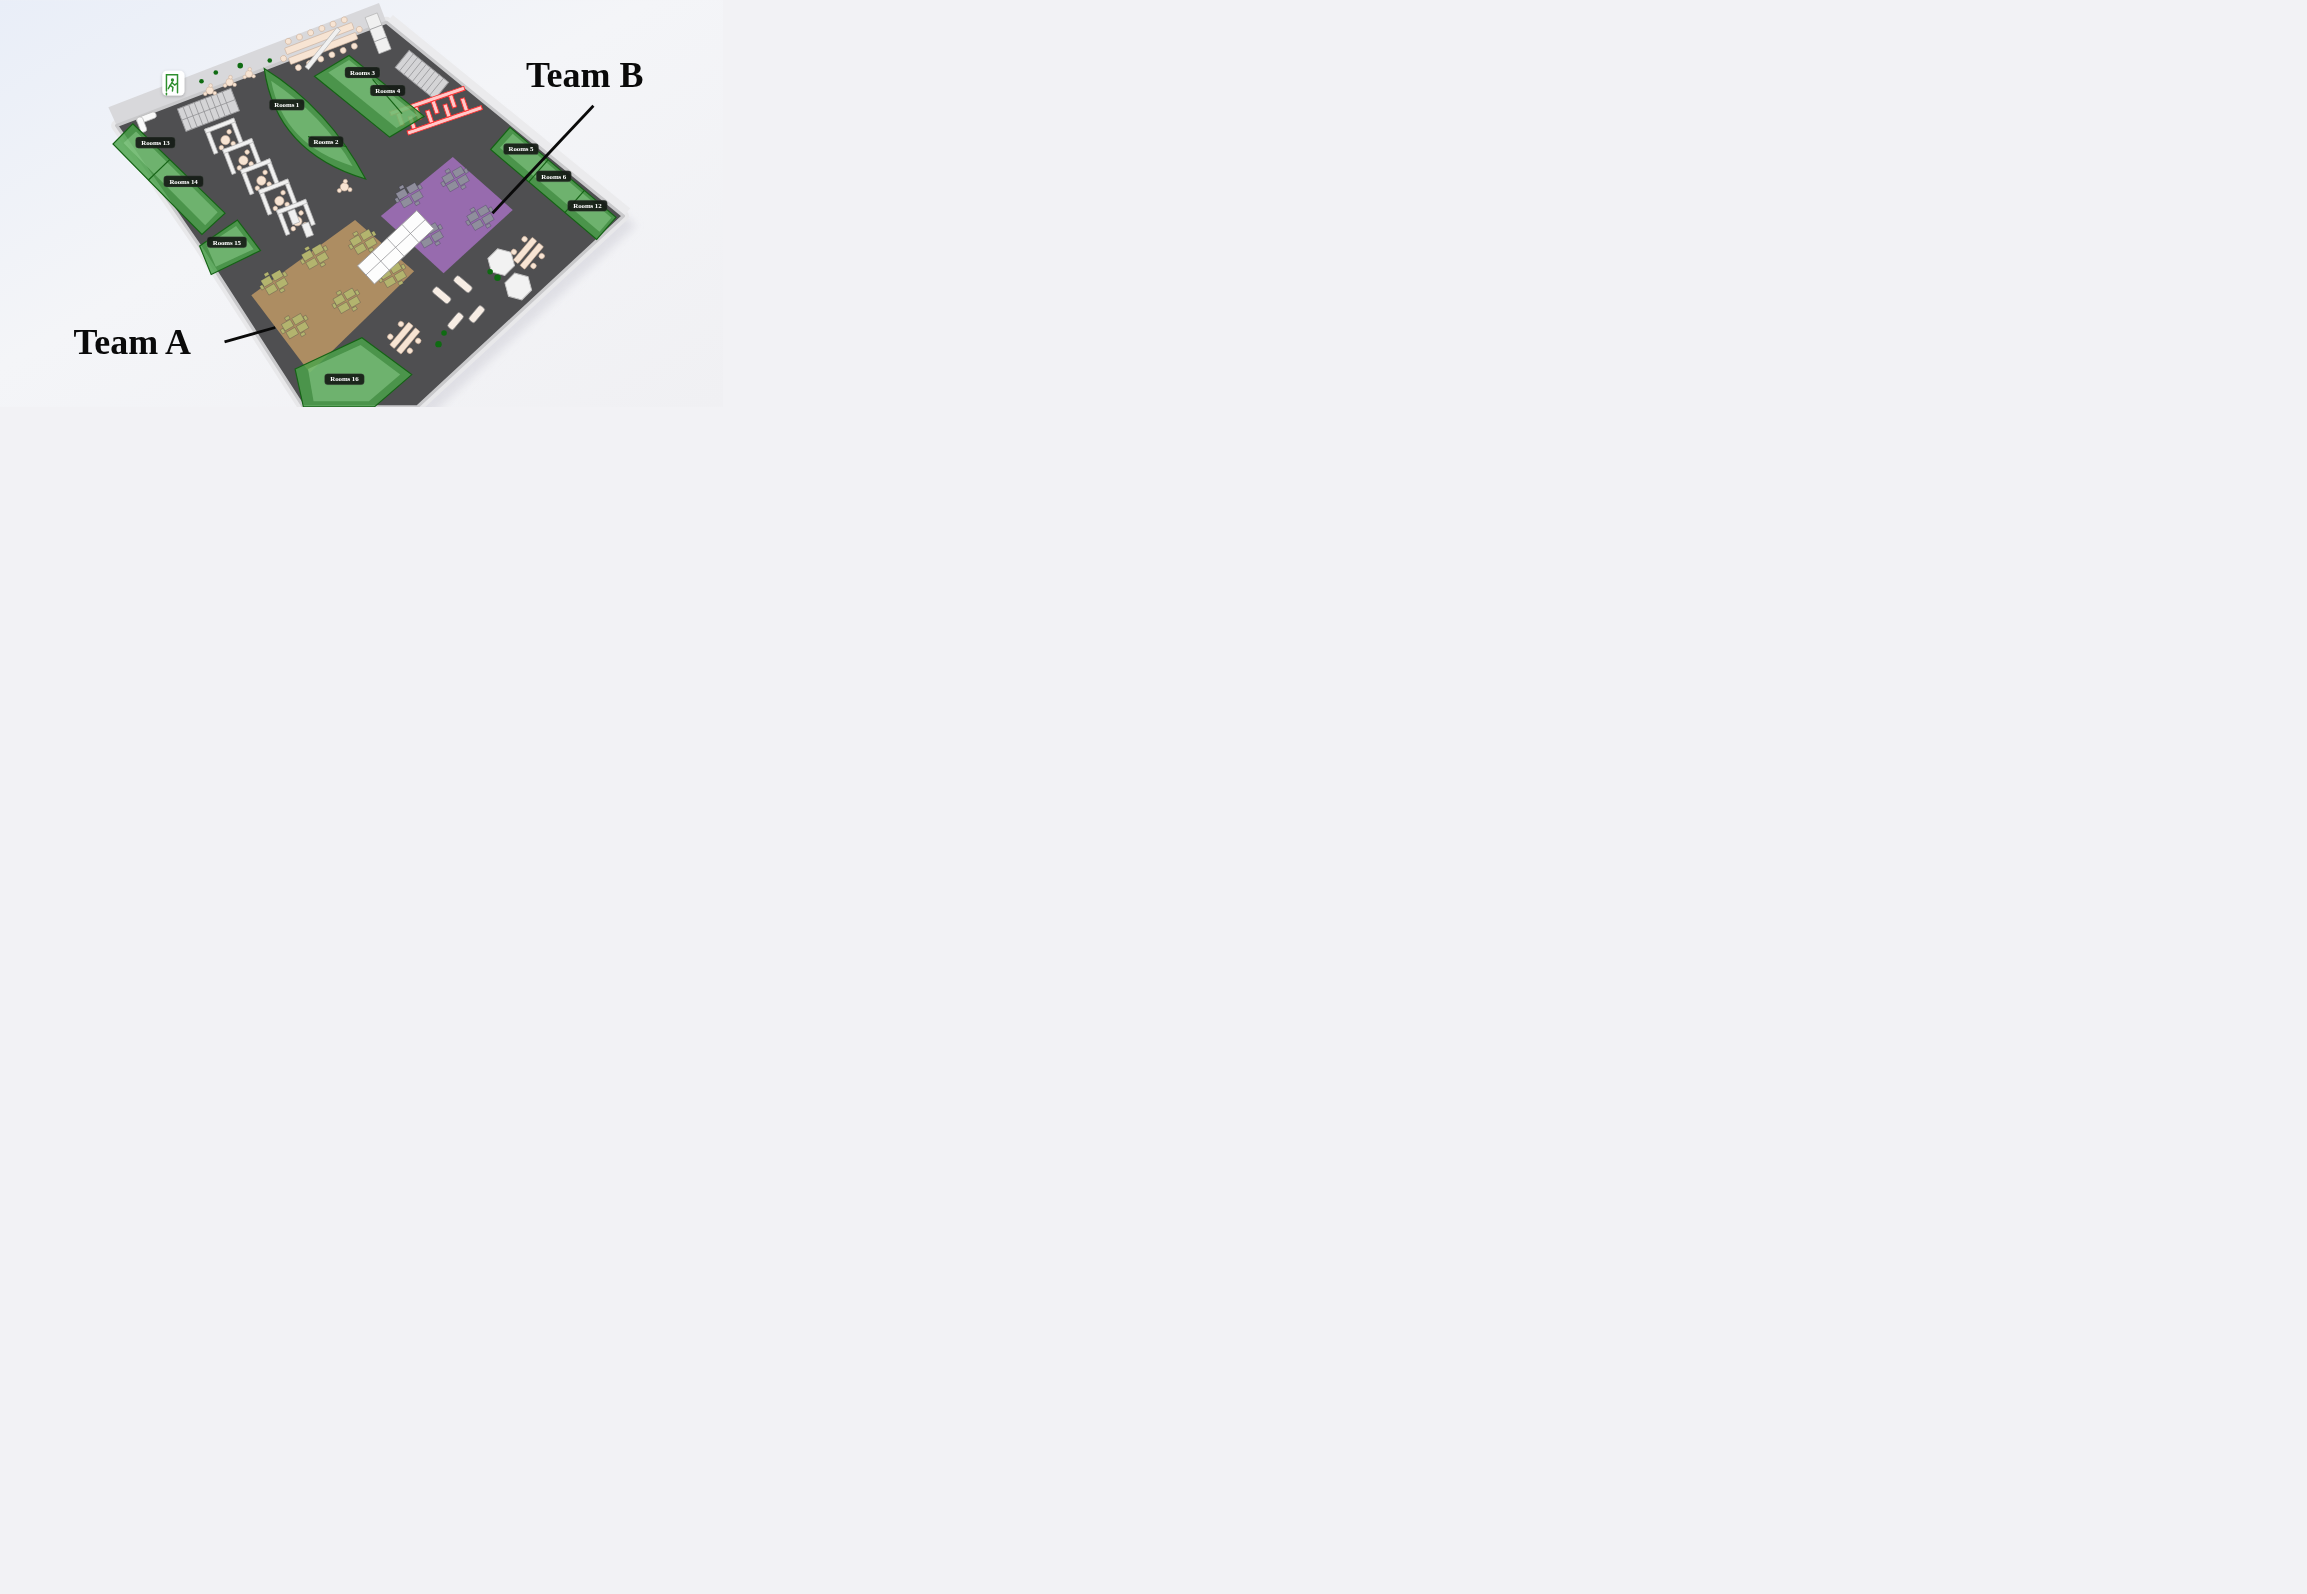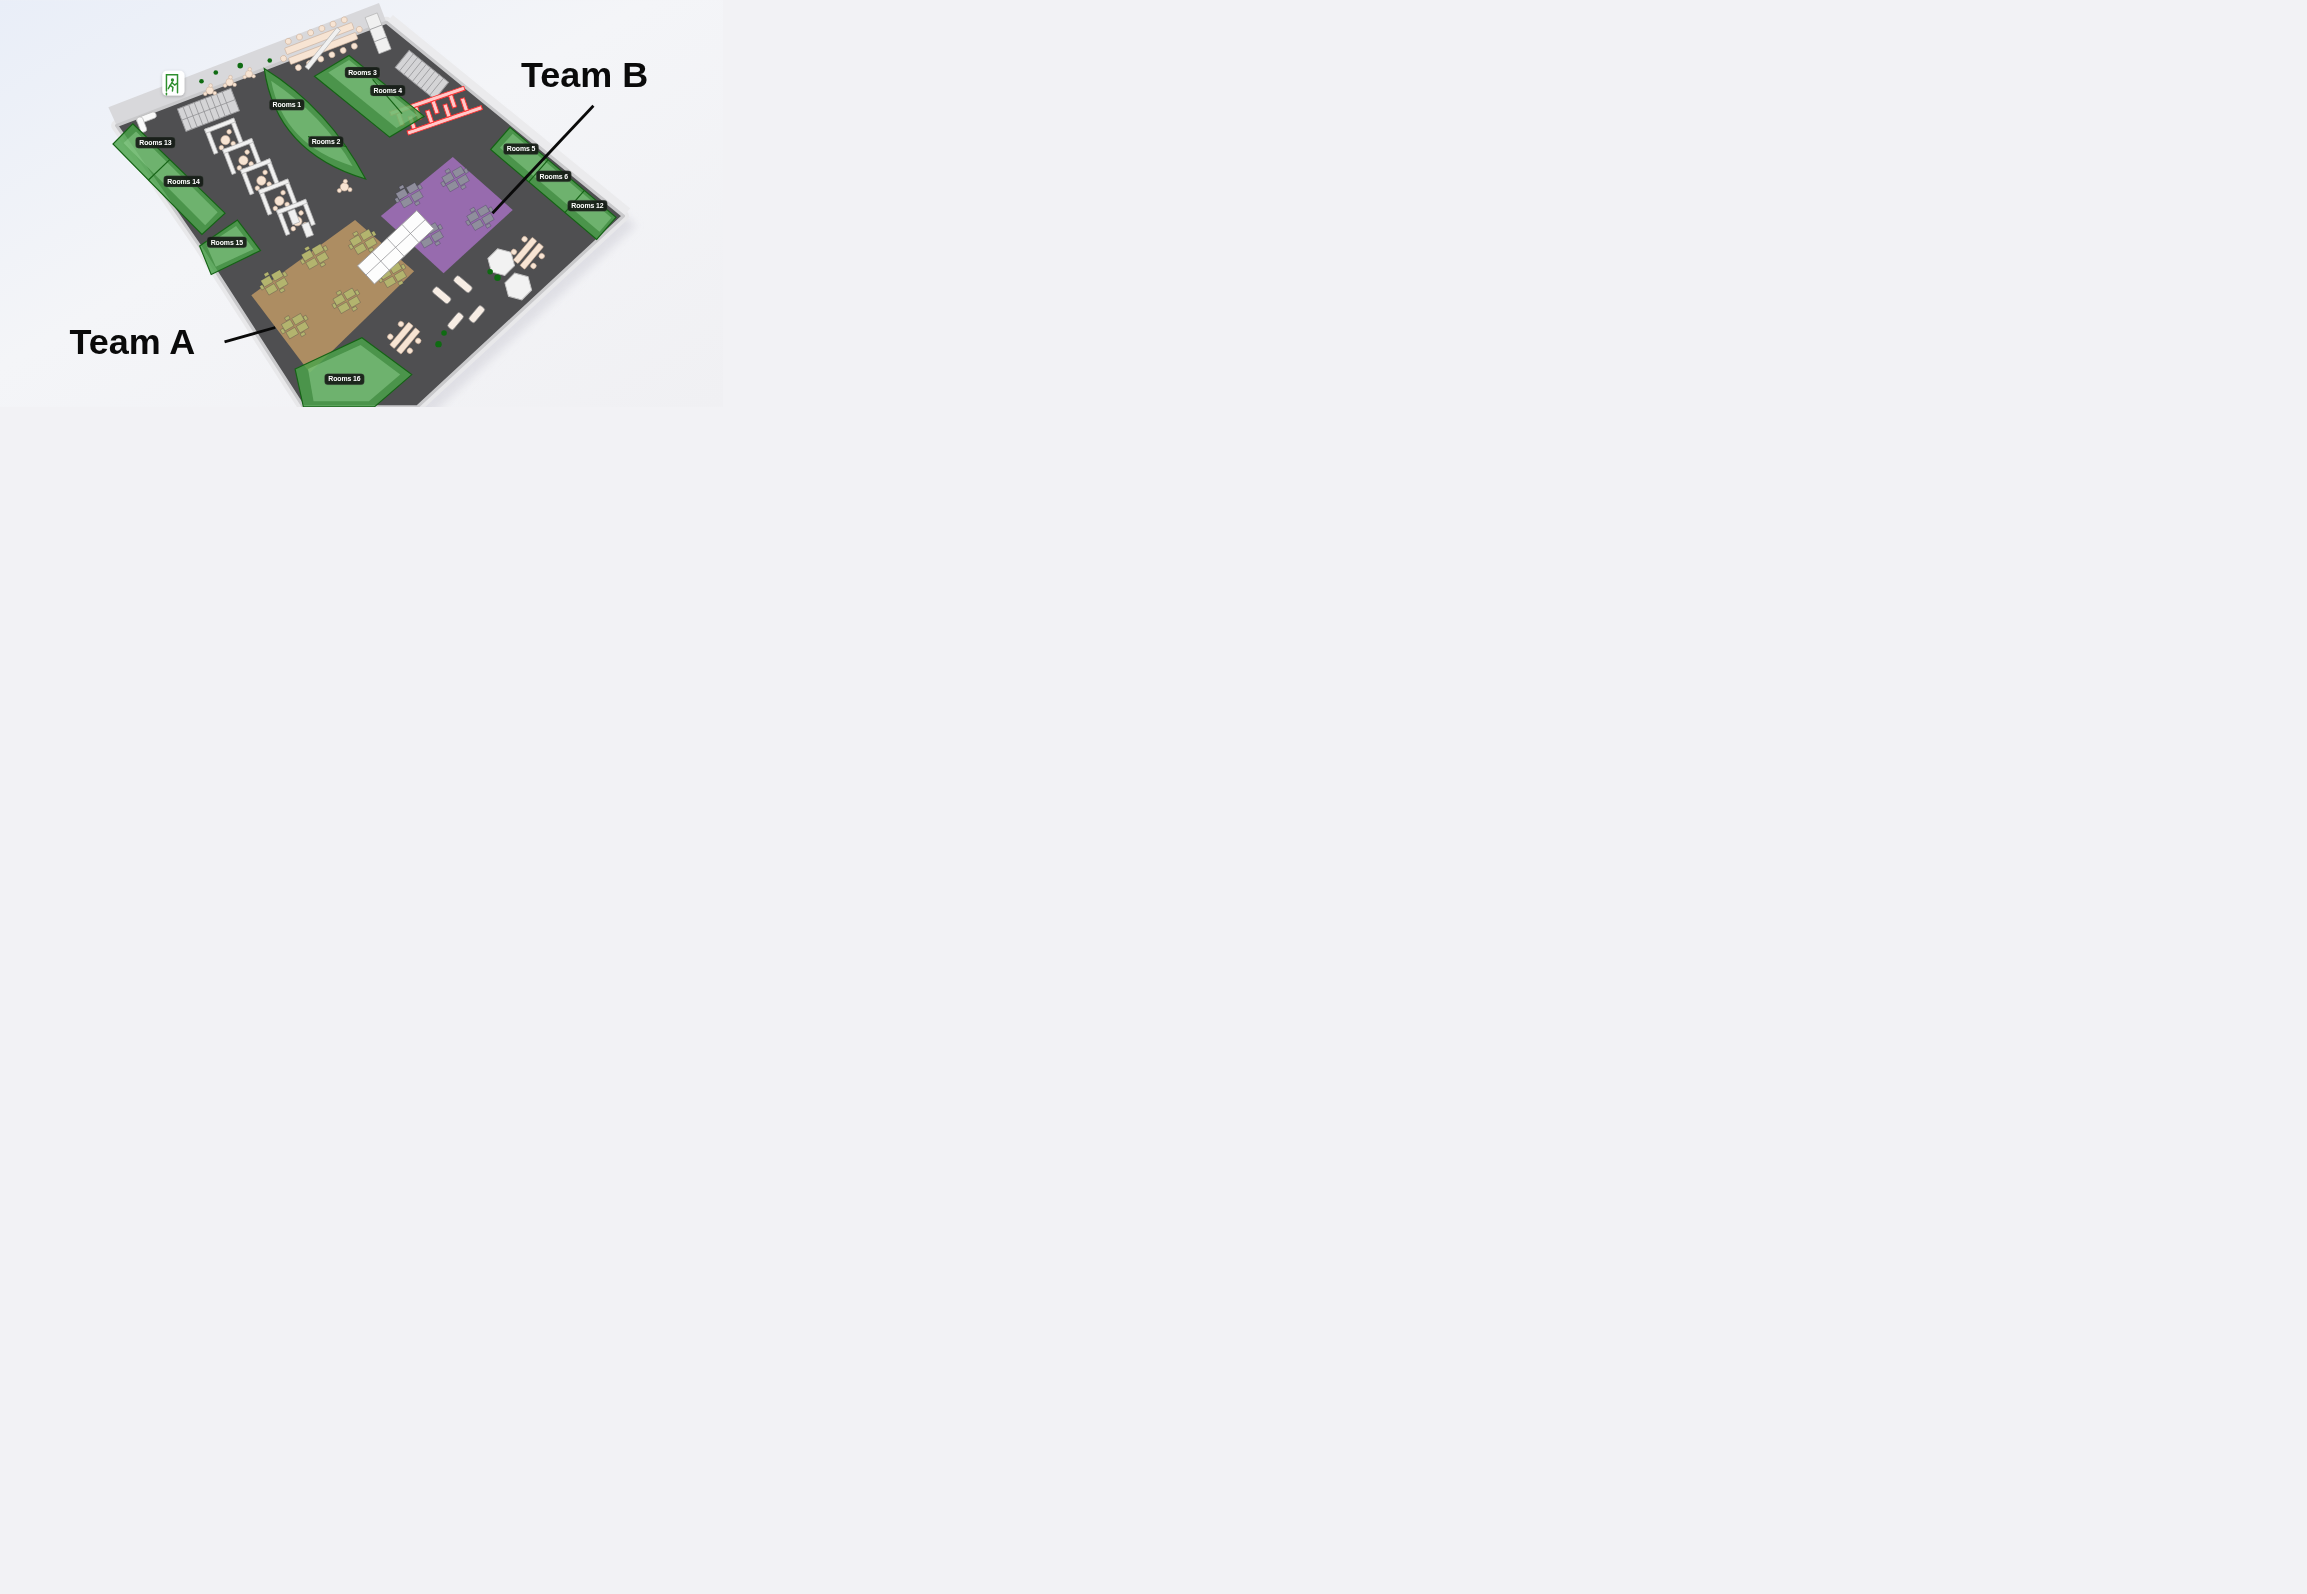--- a/index.html
+++ b/index.html
@@ -1,16 +1,16 @@
 <!DOCTYPE html>
 <html style="font-size:7.4px"><head>
 <meta charset="utf-8">
 <style>
   html,body{margin:0;padding:0;background:#f2f2f5;font-family:"Liberation Sans",sans-serif;}
-  #stage{position:relative;width:723px;height:407px;overflow:hidden;}
+  #stage{position:relative;width:723px;height:407px;overflow:hidden;font-family:Liberation Serif, serif;}
   svg{display:block;width:100%;height:100%;}
   .badge-rect{fill:rgba(22,28,22,.93);stroke:rgba(90,100,90,.55);stroke-width:1;}
   .badge-text{fill:#ffffff;font-weight:bold;font-size:15px;letter-spacing:-.2px;}
   .team-text{fill:#0a0a0a;font-weight:bold;font-size:78px;}
   .groom{fill:#4aa44a;fill-opacity:.82;stroke:#156315;stroke-width:2.5;}
   .groom-hi{fill:#9ad89a;fill-opacity:.45;stroke:none;}
   .wall{fill:#f0f0f0;stroke:#b5b5b5;stroke-width:1.5;}
   .steps{stroke:#8f8f92;stroke-width:1.5;}
   .beige{fill:#f7e4d3;stroke:#c9ad98;stroke-width:1.2;}
   .plant{fill:#0f6b12;}

